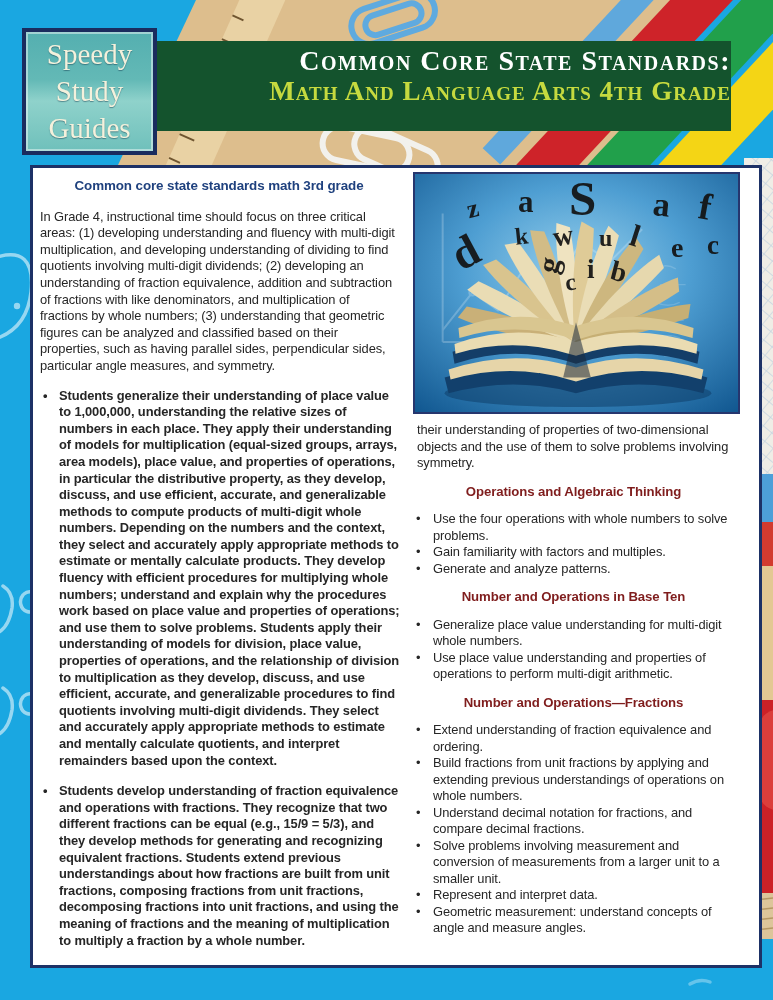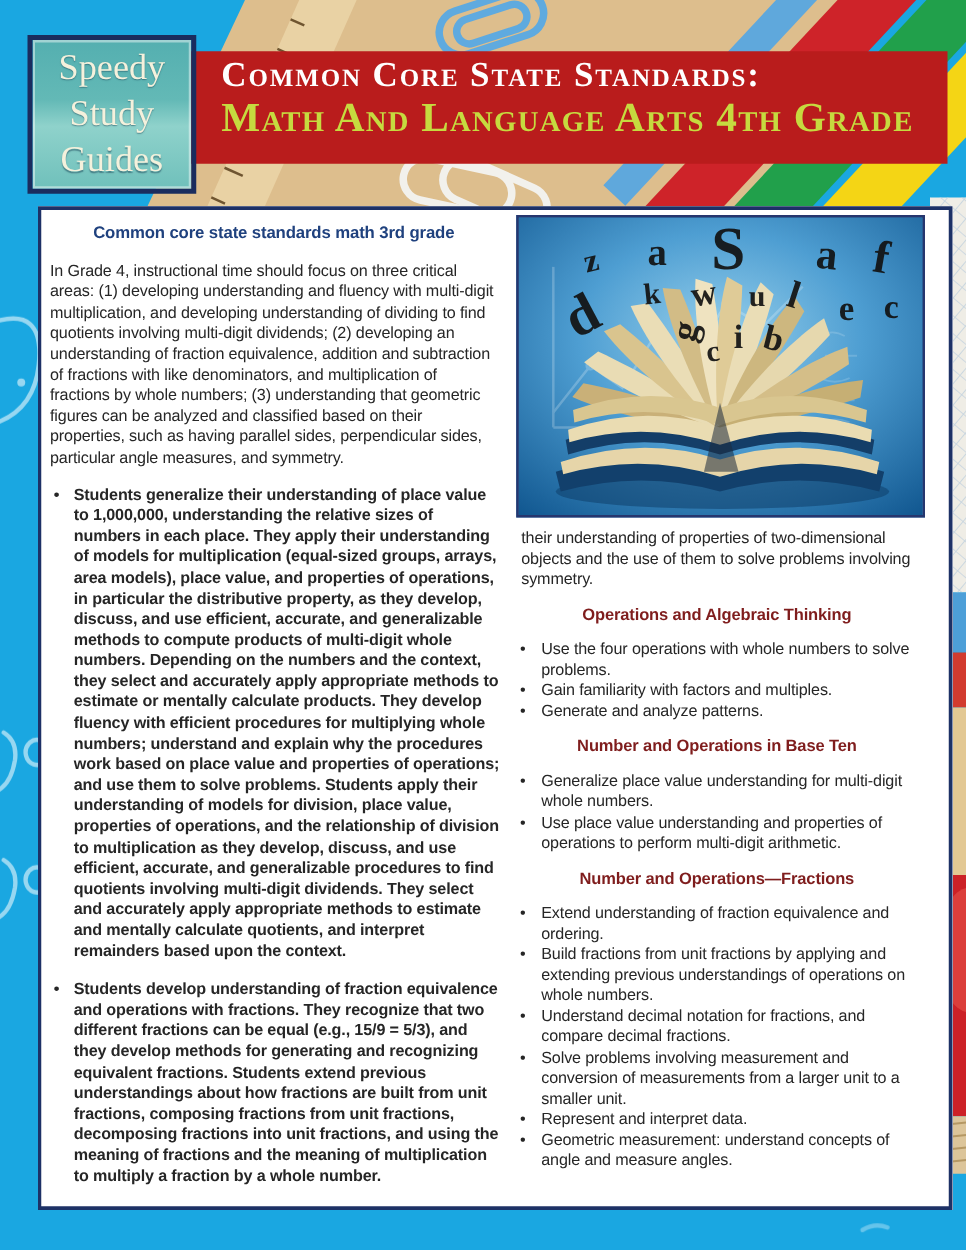--- a/index.html
+++ b/index.html
@@ -5,31 +5,31 @@
   * { box-sizing: border-box; margin: 0; padding: 0; }
   body { background: #444; font-family: "Liberation Sans", sans-serif; }
   .page {
     position: relative; width: 773px; height: 1000px; margin: 0 auto;
     background: #1AA7E1; overflow: hidden;
   }
   svg.bg { position: absolute; inset: 0; z-index: 0; }
 
   
   .banner {
-    position: absolute; left: 115px; top: 41px; width: 643px; height: 90px;
-    background: #b91c1c; z-index: 2; text-align: left; padding-left: 62px;
+    position: absolute; left: 88px; top: 41px; width: 643px; height: 90px;
+    background: #14532d; z-index: 2; text-align: right; padding-left: 62px;
   }
   .title-1 {
     font-family: "Liberation Serif", serif; font-variant: small-caps;
     color: #FFFFFF; font-size: 28px; font-weight: 600; letter-spacing: 1.5px;
     margin-top: 5px; line-height: 1.1;
   }
   .title-2 {
     font-family: "Liberation Serif", serif; font-variant: small-caps;
-    color: #C6DA3F; font-size: 33px; font-weight: 700; letter-spacing: 1px;
+    color: #C6DA3F; font-size: 27px; font-weight: 700; letter-spacing: 1px;
     line-height: 1.1;
   }
   .logo {
     position: absolute; left: 22px; top: 28px; width: 135px; height: 127px;
     background: linear-gradient(180deg, #54AFB0 0%, #63B9B6 40%, #8FD2CB 58%, #6FC0BB 100%);
     border: 4px solid #1A2C5E; z-index: 3; text-align: center;
     box-shadow: inset 0 0 0 2px rgba(255,255,255,.45);
     padding-top: 4px;
   }
   .logo .ln {

